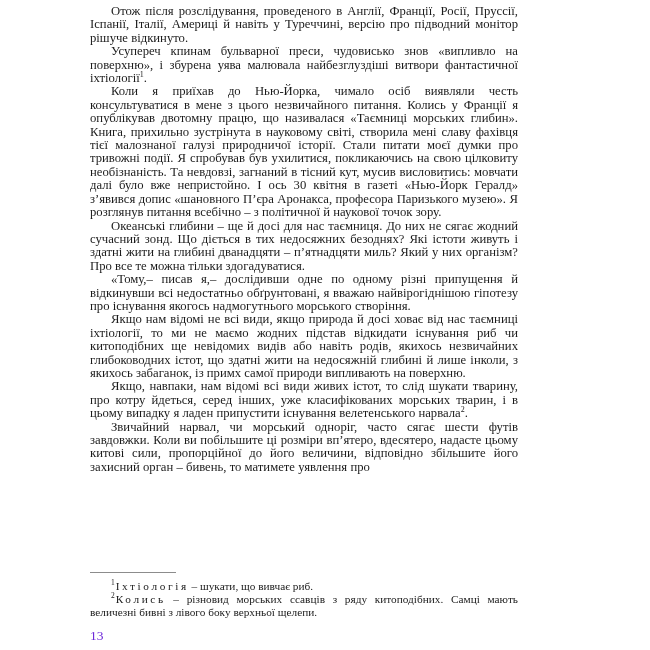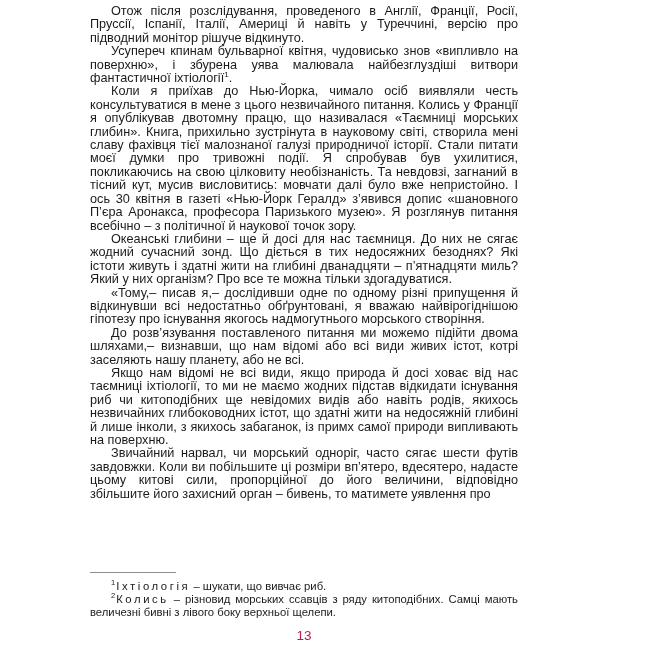--- a/index.html
+++ b/index.html
@@ -5,21 +5,21 @@
   html, body {
     margin: 0;
     padding: 0;
     background: #ffffff;
   }
   .page {
     position: relative;
     width: 650px;
     height: 650px;
     background: #ffffff;
-    font-family: Liberation Sans, sans-serif;
+    font-family: Liberation Serif, serif;
     color: #1b1b1b;
     overflow: hidden;
   }
   .text-block {
     position: absolute;
     left: 90px;
     top: 5px;
     width: 428px;
     font-size: 12.7px;
     line-height: 13.4px;
@@ -60,38 +60,37 @@
   }
   .fn-term {
     letter-spacing: 2.6px;
     padding-left: 1px;
   }
   .page-number {
     position: absolute;
     left: 90px;
     width: 428px;
     top: 628px;
-    text-align: center;
     font-size: 13.5px;
-    color: #be185d;
+    color: #6d28d9;
   }
 </style>
 </head>
 <body>
 
 <div class="page">
 
   <div class="text-block">
     <p><span>Отож після розслідування, проведеного в Англії, Франції, Росії, Пруссії, Іспанії, Італії, Америці й навіть у Туреччині, версію про підводний монітор рішуче відкинуто.</span><sup class="fn-ref"></sup><span></span></p>
-    <p><span>Усупереч кпинам бульварної квітня, чудовисько знов «випливло на поверхню», і збурена уява малювала найбезглуздіші витвори фантастичної іхтіології</span><sup class="fn-ref">1</sup><span>.</span></p>
+    <p><span>Усупереч кпинам бульварної преси, чудовисько знов «випливло на поверхню», і збурена уява малювала найбезглуздіші витвори фантастичної іхтіології</span><sup class="fn-ref">1</sup><span>.</span></p>
     <p><span>Коли я приїхав до Нью-Йорка, чимало осіб виявляли честь консультуватися в мене з цього незвичайного питання. Колись у Франції я опублікував двотомну працю, що називалася «Таємниці морських глибин». Книга, прихильно зустрінута в науковому світі, створила мені славу фахівця тієї малознаної галузі природничої історії. Стали питати моєї думки про тривожні події. Я спробував був ухилитися, покликаючись на свою цілковиту необізнаність. Та невдовзі, загнаний в тісний кут, мусив висловитись: мовчати далі було вже непристойно. І ось 30 квітня в газеті «Нью-Йорк Гералд» з’явився допис «шановного П’єра Аронакса, професора Паризького музею». Я розглянув питання всебічно – з політичної й наукової точок зору.</span><sup class="fn-ref"></sup><span></span></p>
     <p><span>Океанські глибини – ще й досі для нас таємниця. До них не сягає жодний сучасний зонд. Що діється в тих недосяжних безоднях? Які істоти живуть і здатні жити на глибині дванадцяти – п’ятнадцяти миль? Який у них організм? Про все те можна тільки здогадуватися.</span><sup class="fn-ref"></sup><span></span></p>
     <p><span>«Тому,– писав я,– дослідивши одне по одному різні припущення й відкинувши всі недостатньо обґрунтовані, я вважаю найвірогіднішою гіпотезу про існування якогось надмогутнього морського створіння.</span><sup class="fn-ref"></sup><span></span></p>
-    <p><span>До розв’язування поставленого питання ми можемо підійти двома шляхами,– визнавши, що нам відомі або всі види живих істот, котрі заселяють нашу планету, або не всі.</span><sup class="fn-ref"></sup><span></span></p>
     <p><span>Якщо нам відомі не всі види, якщо природа й досі ховає від нас таємниці іхтіології, то ми не маємо жодних підстав відкидати існування риб чи китоподібних ще невідомих видів або навіть родів, якихось незвичайних глибоководних істот, що здатні жити на недосяжній глибині й лише інколи, з якихось забаганок, із примх самої природи випливають на поверхню.</span><sup class="fn-ref"></sup><span></span></p>
+    <p><span>Якщо, навпаки, нам відомі всі види живих істот, то слід шукати тварину, про котру йдеться, серед інших, уже класифікованих морських тварин, і в цьому випадку я ладен припустити існування велетенського нарвала</span><sup class="fn-ref">2</sup><span>.</span></p>
     <p><span>Звичайний нарвал, чи морський одноріг, часто сягає шести футів завдовжки. Коли ви побільшите ці розміри вп’ятеро, вдесятеро, надасте цьому китові сили, пропорційної до його величини, відповідно збільшите його захисний орган – бивень, то матимете уявлення про</span><sup class="fn-ref"></sup><span></span></p>
   </div>
 
   <div class="footnote-block">
     <div class="fn-rule"></div>
     <p class="fn"><sup>1</sup><span class="fn-term">Іхтіологія</span><span> – шукати, що вивчає риб.</span></p>
     <p class="fn"><sup>2</sup><span class="fn-term">Колись</span><span> – різновид морських ссавців з ряду китоподібних. Самці мають величезні бивні з лівого боку верхньої щелепи.</span></p>
   </div>
 
   <div class="page-number">13</div>

